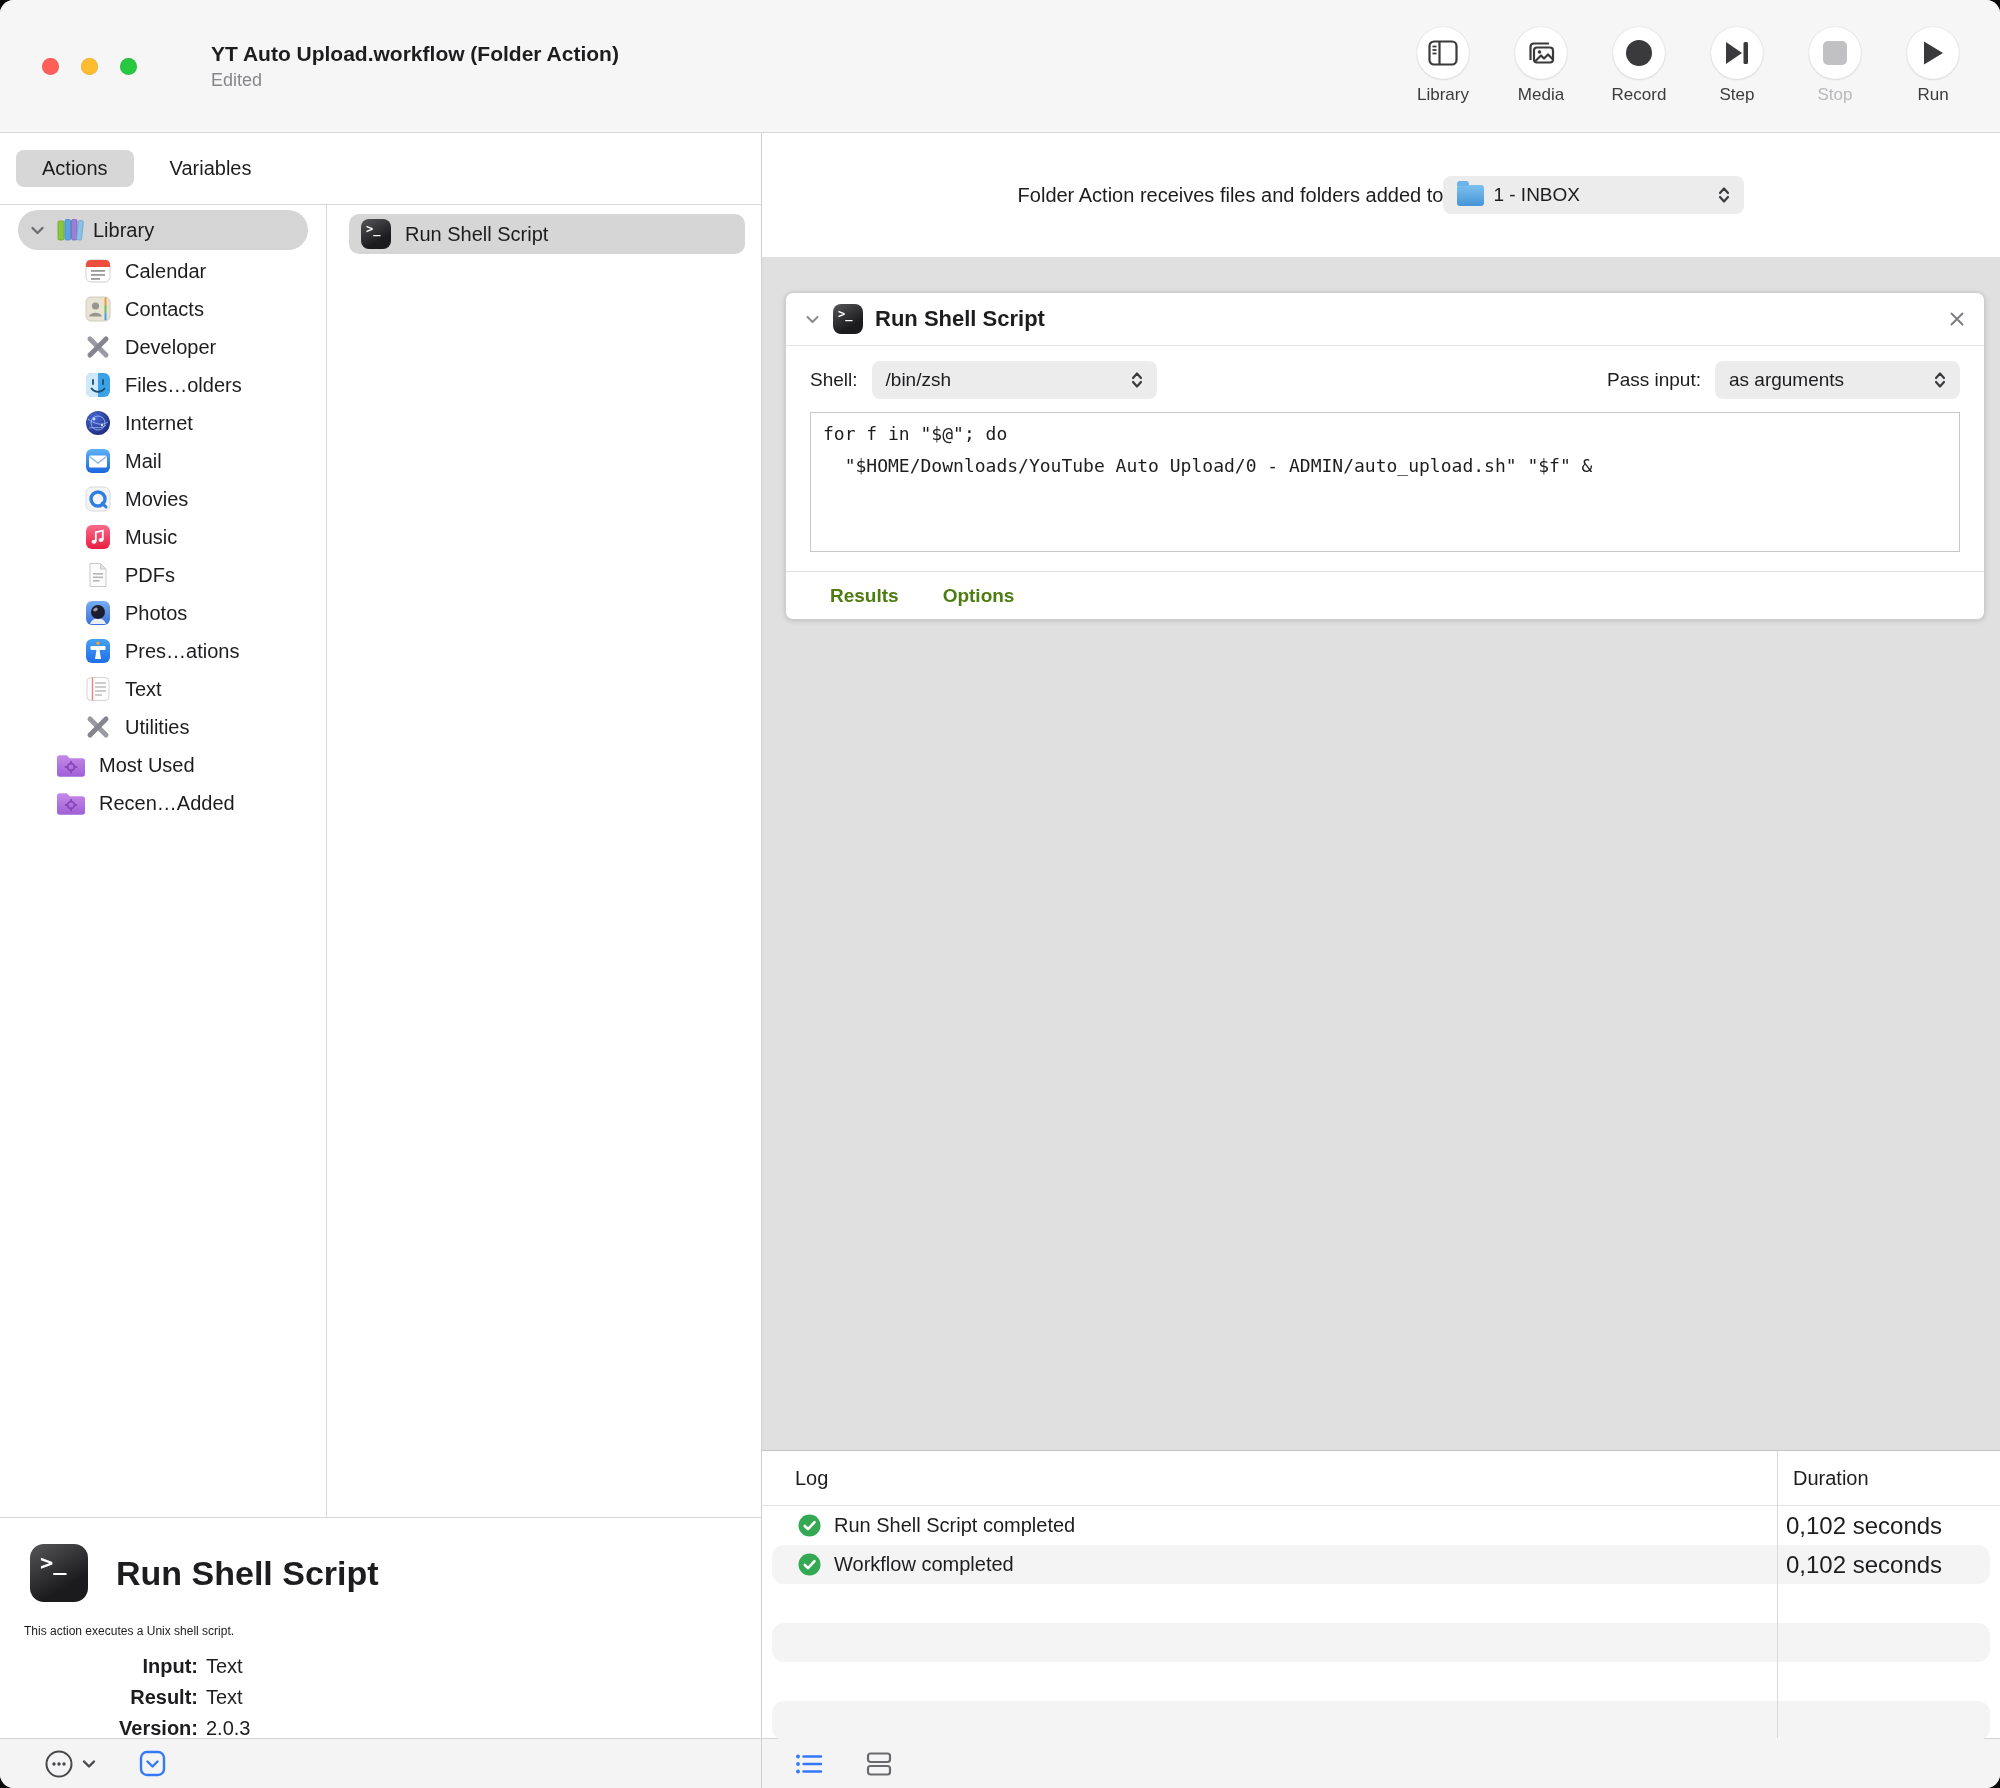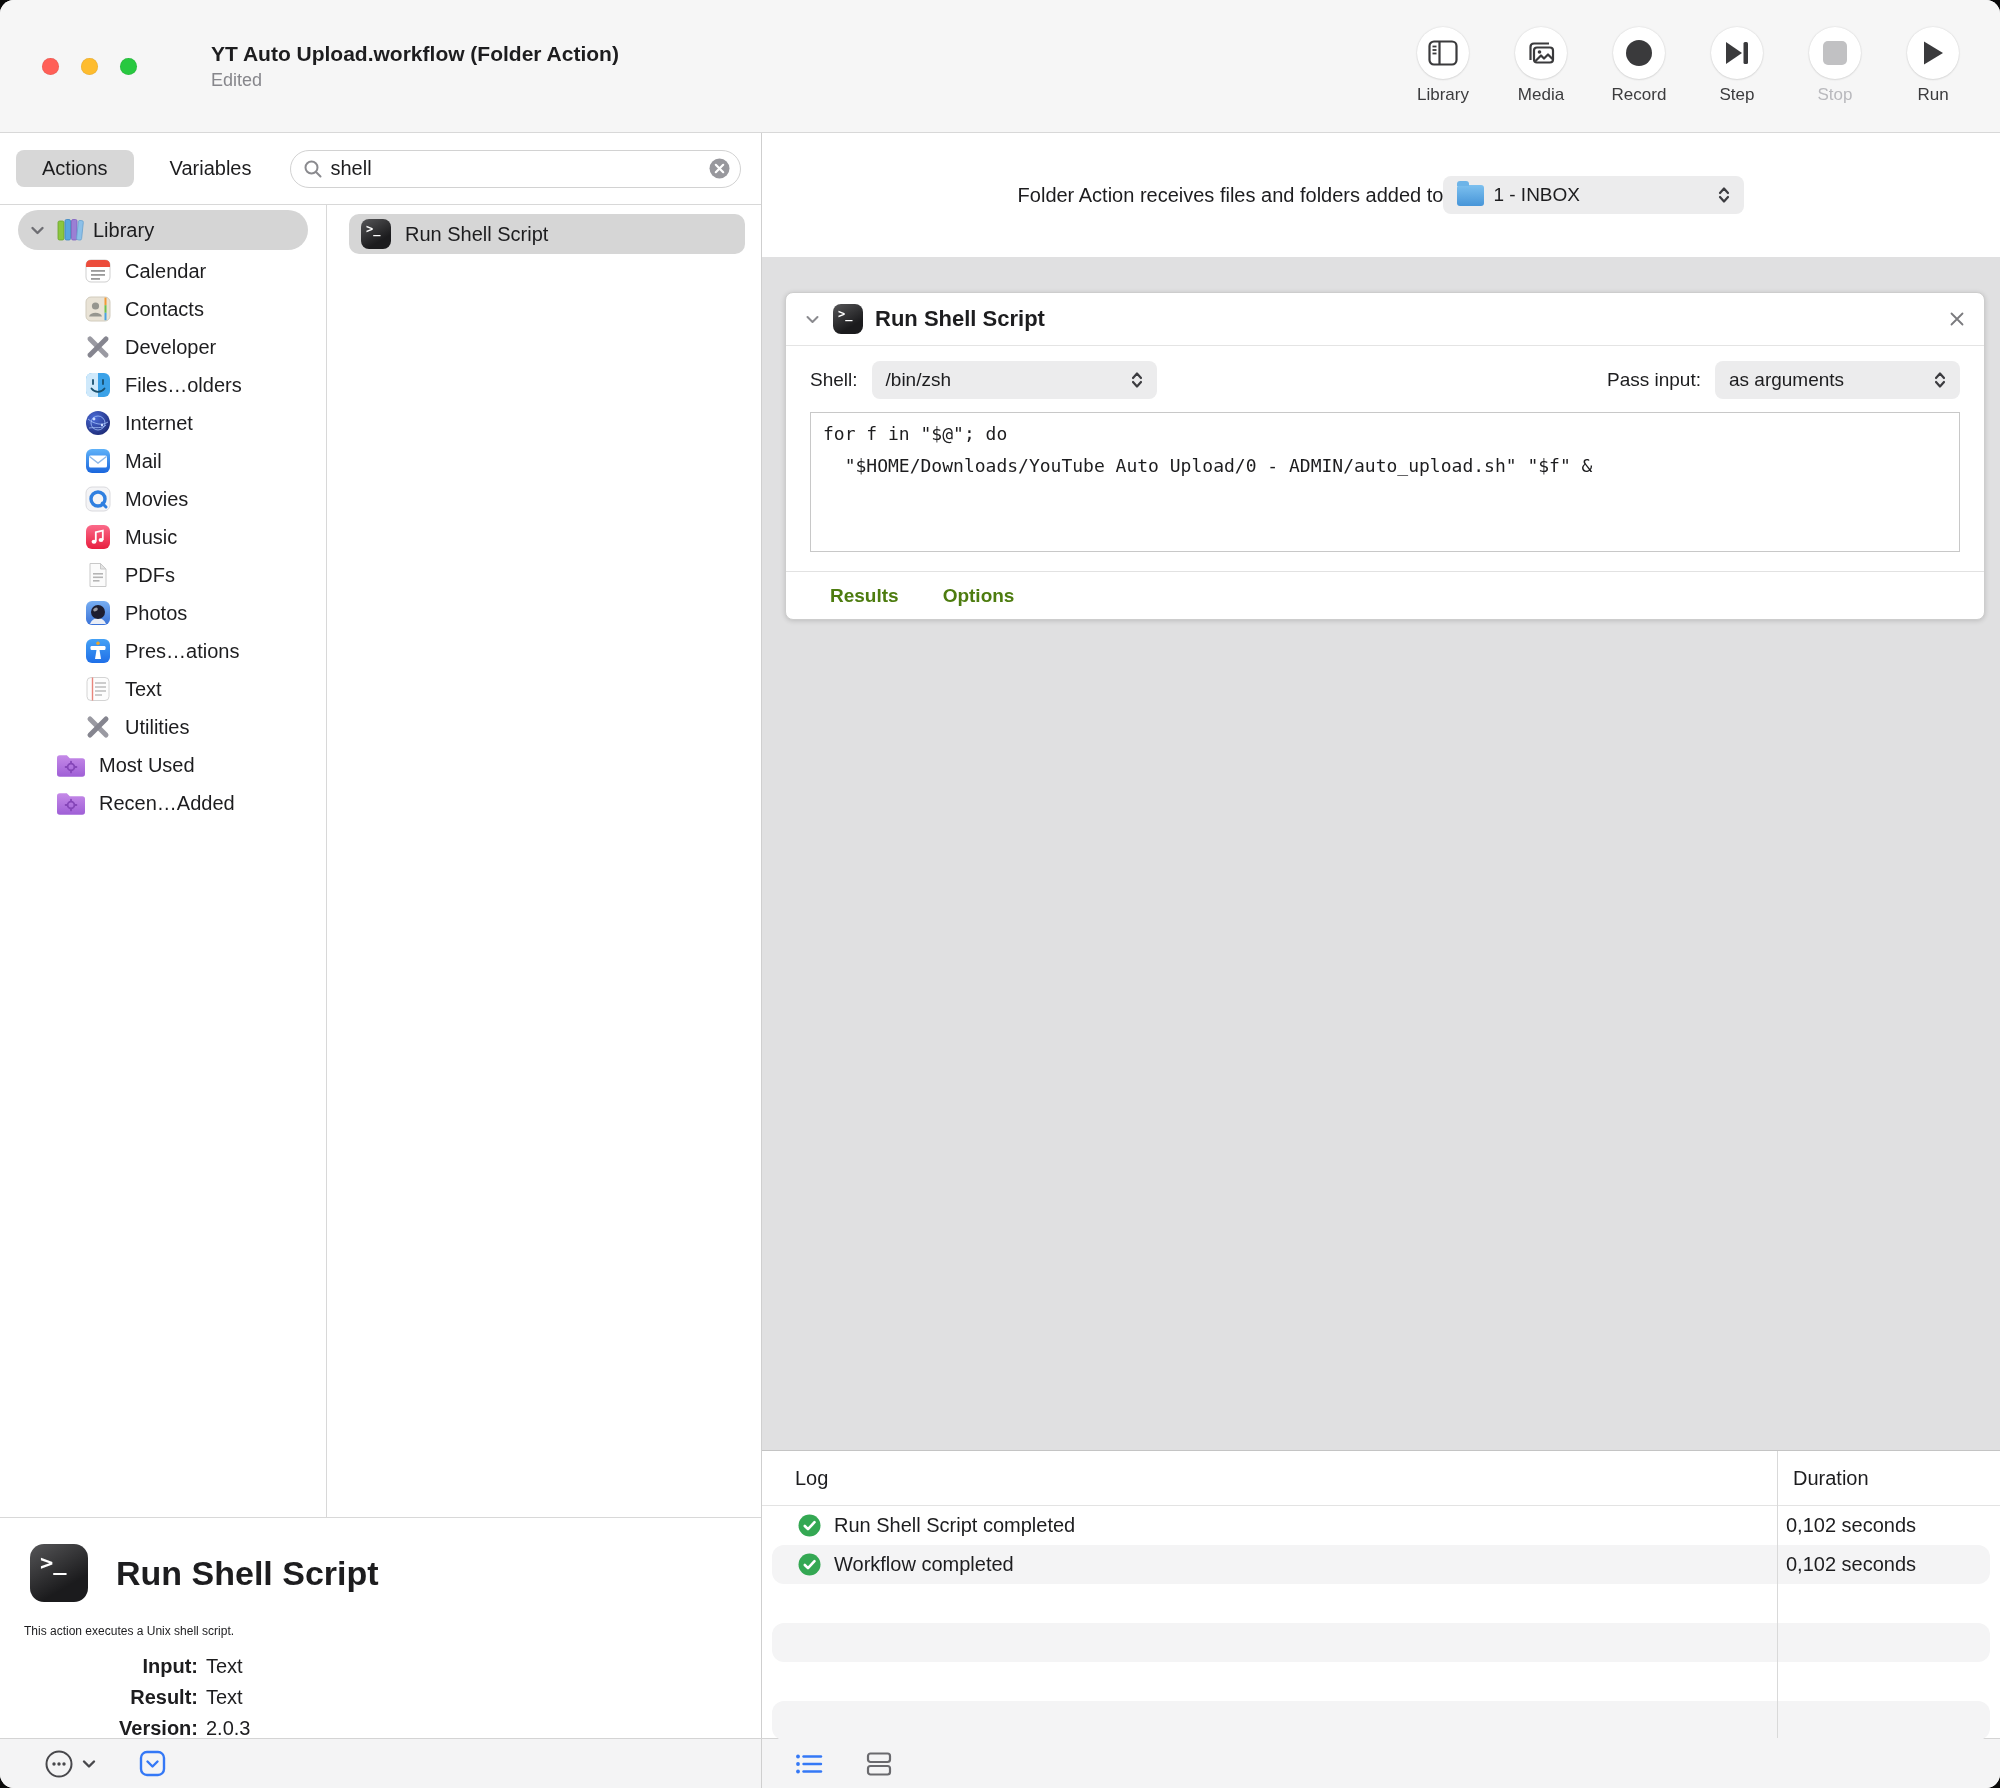--- a/index.html
+++ b/index.html
@@ -101,21 +101,21 @@
   
   .log{ height:288px; flex:none; background:#fff; border-top:1px solid #c4c4c4; position:relative; }
   .log::before{ content:""; position:absolute; left:1015px; top:0; bottom:0; width:1px; background:#d9d9d9; z-index:3; }
   .log-header{ height:55px; border-bottom:1px solid #e3e3e3; position:relative; }
   .log-h{ position:absolute; top:50%; transform:translateY(-50%); font-size:20px; }
   .log-h.l{ left:33px; } .log-h.r{ left:1031px; }
   .log-row{ height:39px; margin:0 10px; border-radius:12px; position:relative; display:flex; align-items:center; }
   .log-row.striped{ background:#f4f4f5; }
   .log-row .check{ position:absolute; left:26px; }
   .log-row .rtext{ position:absolute; left:62px; font-size:20px; }
-  .log-row .rdur{ position:absolute; left:1014px; font-size:20px; }
+  .log-row .rdur{ position:absolute; left:1014px; font-size:24px; }
 
   
   .bottombar{ height:50px; flex:none; background:#f4f4f5; border-top:1px solid #d4d4d4; display:flex; }
   .bb-left{ width:762px; flex:none; border-right:1px solid #cfcfcf; display:flex; align-items:center; padding-left:44px; }
   .bb-right{ flex:1; display:flex; align-items:center; padding-left:32px; gap:40px; }
   .bb-group{ display:flex; align-items:center; gap:7px; }
   .bb-toggle{ margin-left:42px; display:flex; }
 
   
   .svgicon{ display:flex; align-items:center; justify-content:center; }
@@ -237,35 +237,20 @@
       </div>
     </div>
   </header>
 
   <div class="main">
 
     <div class="left">
       <div class="left-header">
         <div class="seg-actions">Actions</div>
         <div class="seg-variables">Variables</div>
-        <div class="searchfield">
-          <span class="svgicon">
-            <svg width="20" height="20" viewBox="0 0 20 20" fill="none" stroke="#8a8a8e" stroke-width="2" stroke-linecap="round">
-              <circle cx="8.5" cy="8.5" r="6"></circle>
-                <line x1="13" y1="13" x2="17.5" y2="17.5"></line>
-            </svg>
-            </span>
-          <span class="searchtext">shell</span>
-          <span class="svgicon">
-            <svg width="23" height="23" viewBox="0 0 23 23">
-                <circle cx="11.5" cy="11.5" r="10" fill="#98989d"></circle>
-              <path d="M7.8 7.8 L15.2 15.2 M15.2 7.8 L7.8 15.2" stroke="#fff" stroke-width="2.2" stroke-linecap="round"></path>
-              </svg>
-            </span>
-        </div>
       </div>
 
       <div class="left-body">
 
         <div class="tree">
           <div class="librow">
             <span class="svgicon">
               <svg width="19" height="19" viewBox="0 0 19 19" fill="none" stroke="#6e6e73" stroke-width="2.4" stroke-linecap="round" stroke-linejoin="round">
                 <path d="M4.5 7 l5 5 5-5"></path>
                 </svg>

